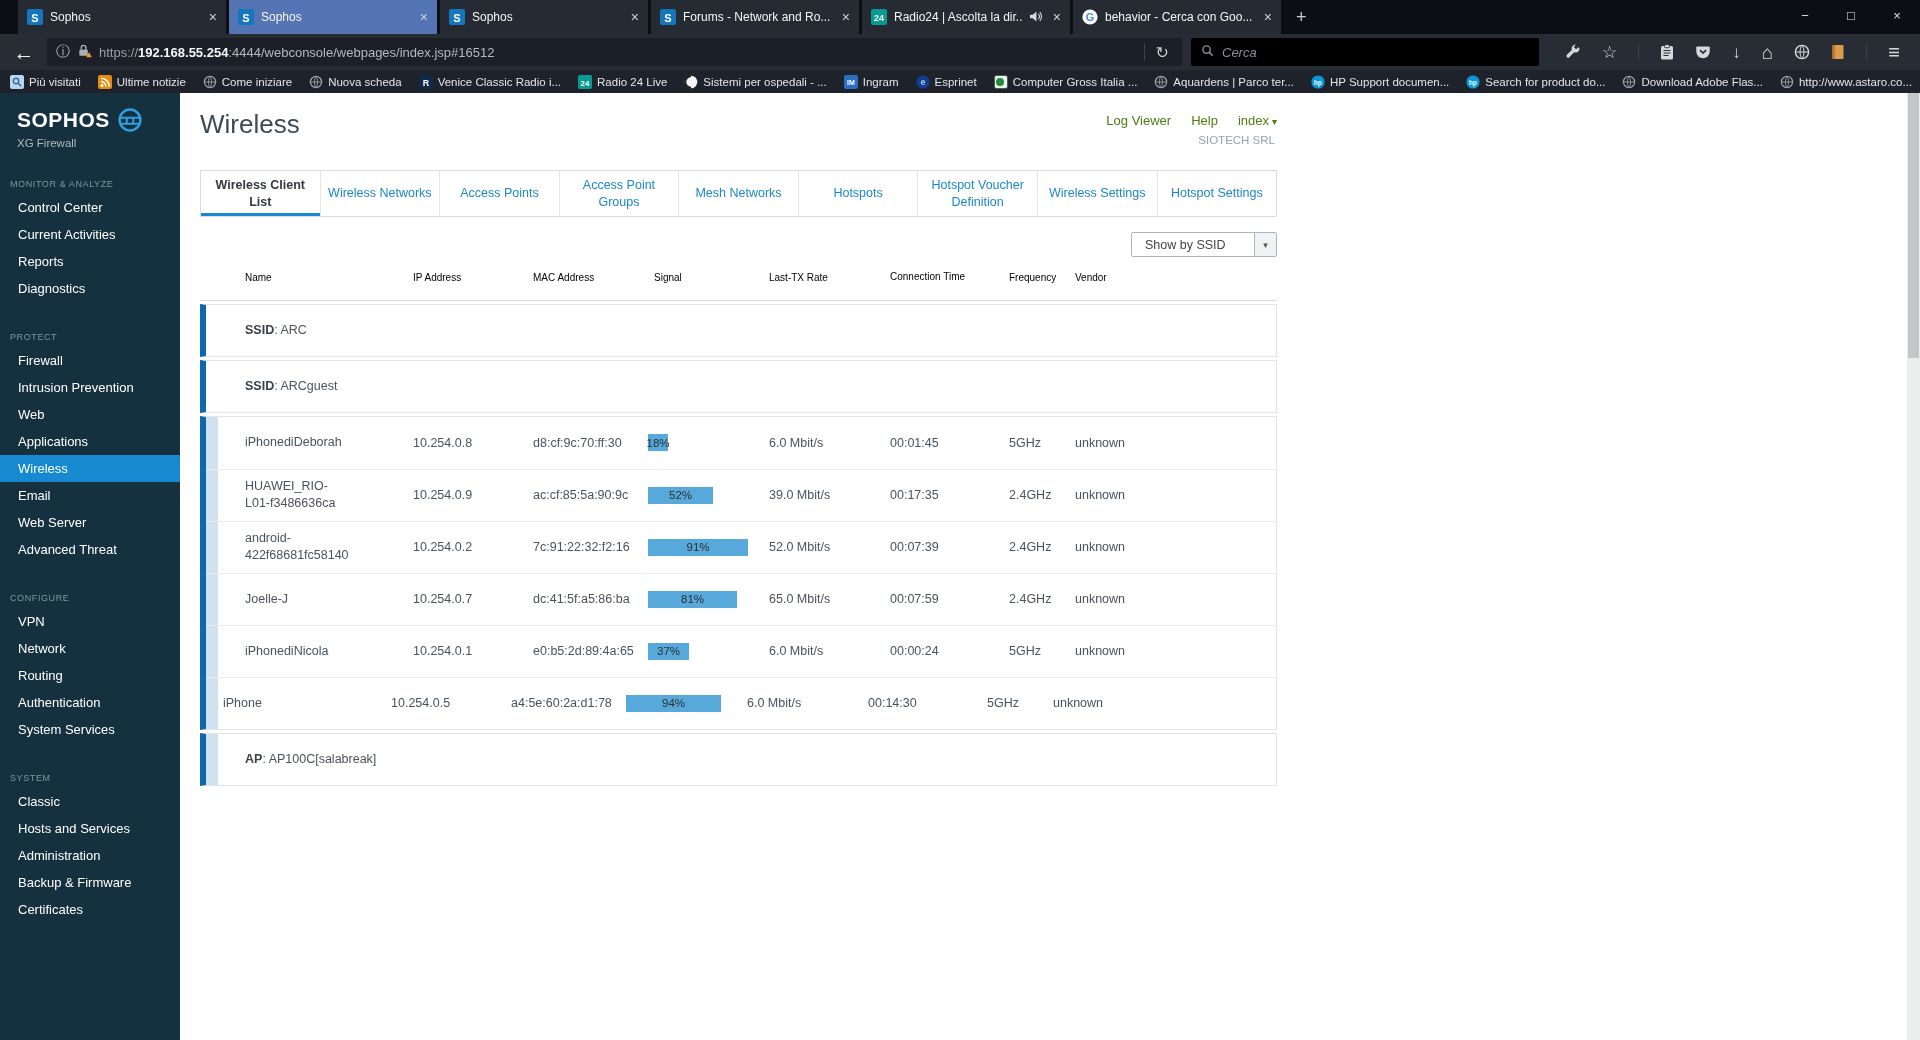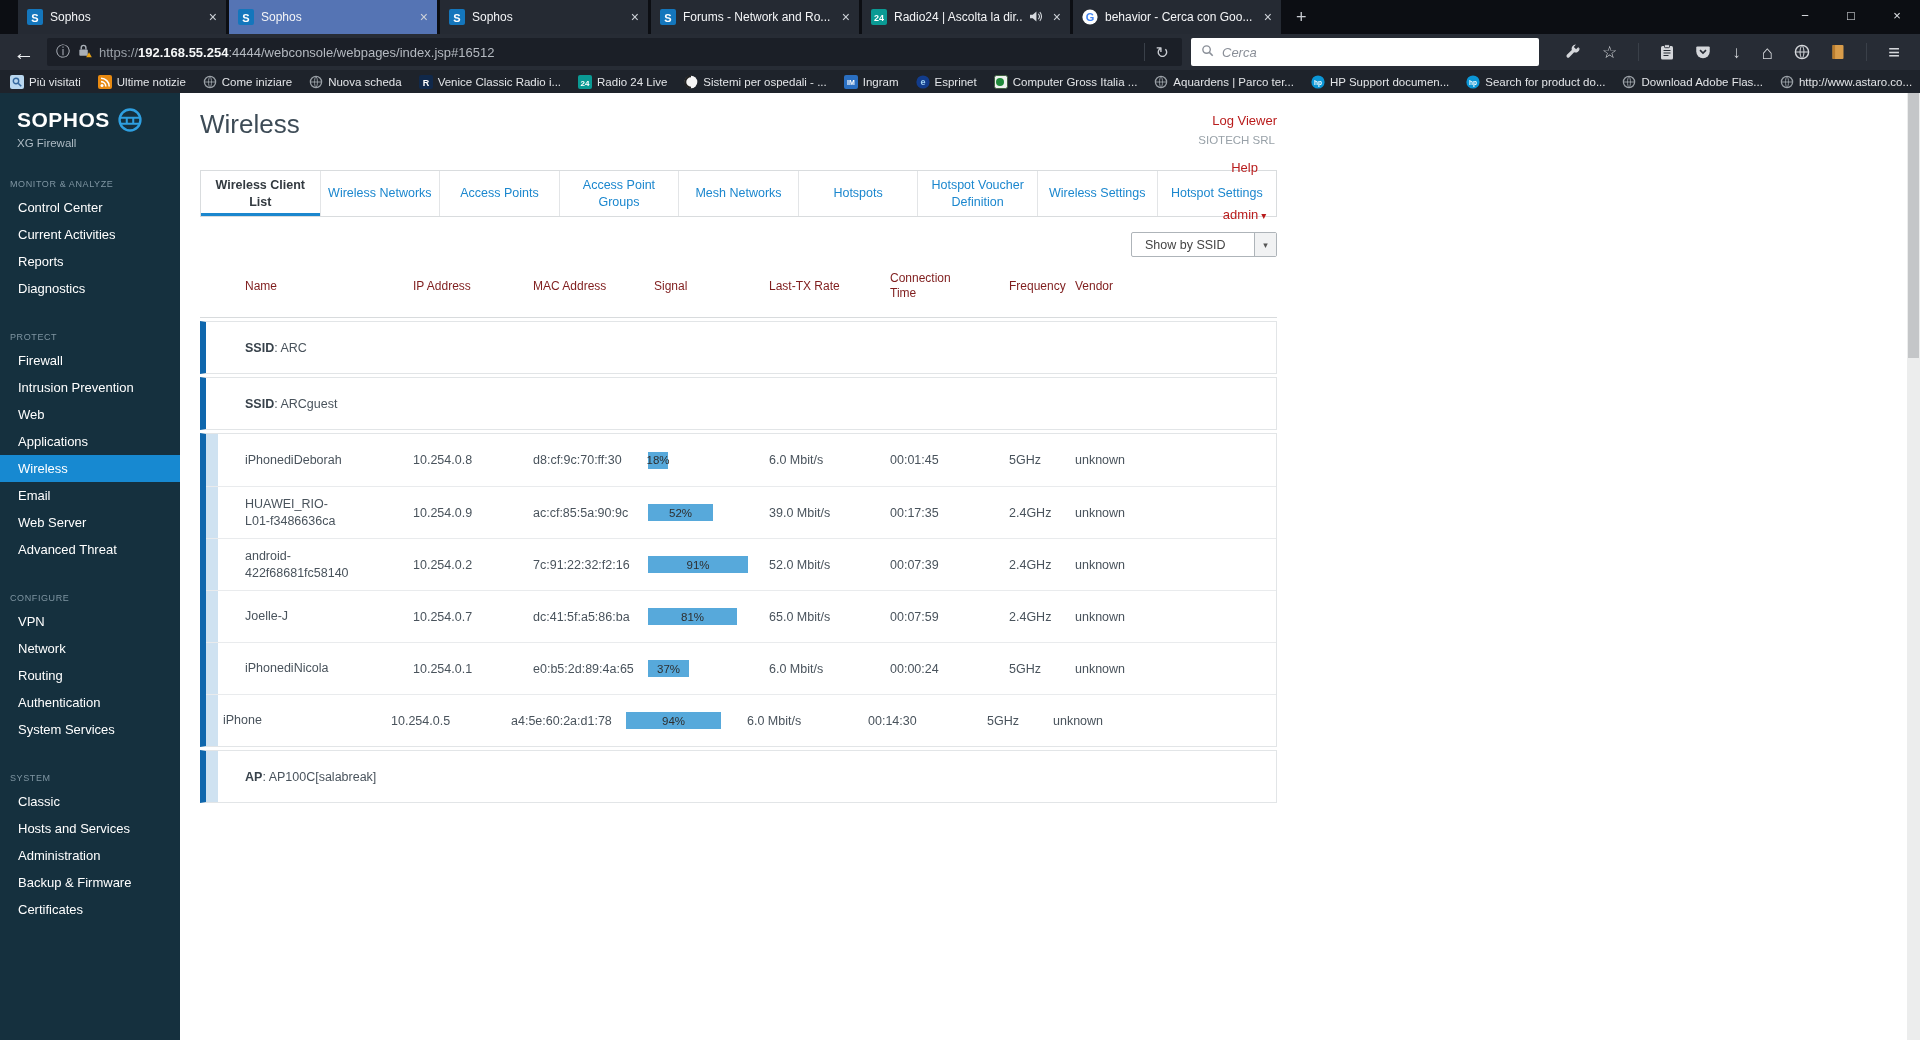--- a/index.html
+++ b/index.html
@@ -22,21 +22,21 @@
   .back-btn { color:#eceef1; font-size:21px; width:28px; text-align:center; line-height:1; }
   .urlbar { flex:0 0 1135px; height:28px; background:#1b1f27; border-radius:2px; display:flex; align-items:center; padding:0 9px; gap:7px; }
   .info-icon { color:#b9bec6; font-size:14px; }
   .url-text { font-size:13px; white-space:nowrap; }
   .url-proto { color:#9aa0a8; }
   .url-domain { color:#f5f6f7; font-weight:bold; }
   .url-rest { color:#b4b9c0; }
   .url-spacer { flex:1; }
   .vdiv { width:1px; height:18px; background:#3a4049; }
   .reload-icon { color:#c9ccd2; font-size:16px; padding:0 4px; }
-  .searchbar { flex:0 0 348px; height:28px; background:#ffffff; border-radius:2px; display:flex; align-items:center; padding:0 10px; gap:8px; }
+  .searchbar { flex:0 0 348px; height:28px; background:#000000; border-radius:2px; display:flex; align-items:center; padding:0 10px; gap:8px; }
   .search-ph { color:#8a8f98; font-style:italic; font-size:13px; }
   .tb-icons { margin-left:auto; display:flex; align-items:center; gap:21px; padding-right:10px; color:#d5d7db; }
   .tb-icons .gi { font-size:17px; line-height:1; }
   .tb-icons svg { display:block; }
 
   .bookmarksbar { height:23px; background:#1e232b; display:flex; align-items:center; padding:0 10px; gap:17px; overflow:hidden; }
   .bm { display:flex; align-items:center; gap:5px; white-space:nowrap; }
   .bm-label { font-size:11.5px; color:#e3e5e8;text-align:right; }
   .bm svg { width:14px; height:14px; display:block; }
 
@@ -46,36 +46,36 @@
   .logo-area { padding:15px 0 0 17px; display:flex; align-items:flex-start; gap:8px; }
   .logo-text { font-size:21px; font-weight:bold; letter-spacing:.5px; color:#fff; }
   .logo-sub { font-size:11.5px; color:#aebbc4; margin:1px 0 0 17px; }
   .nav-sec-title { margin:30px 0 5px 10px; font-size:9px; color:#7f95a2; letter-spacing:.6px; }
   .nav-item { padding:6px 0 6px 18px; font-size:13px; color:#fff; cursor:default; }
   .nav-item.selected { background:#1789d1; }
 
   .content { flex:1; background:#fff; position:relative; }
   .content-inner { width:1077px; margin-left:20px; position:relative; }
   .page-title { font-size:26px; color:#3d4b56; padding-top:16px; }
-  .header-links { position:absolute; top:20px; right:0; display:flex; gap:32px; font-size:13px; color:#b91c1c; align-items:center;flex-direction:column; }
+  .header-links { position:absolute; top:20px; right:0; display:flex; gap:20px; font-size:13px; color:#4d7c0f; align-items:center; }
   .admin-caret { font-size:10px; margin-left:3px; }
   .company { position:absolute; top:41px; right:2px; font-size:11.5px; color:#98a1a8; }
 
   .tabstrip { margin-top:30px; display:flex; border:1px solid #d9dcde; background:#fff; height:47px; }
   .ptab { flex:1; display:flex; align-items:center; justify-content:center; text-align:center; font-size:12.5px; color:#1b87ce; border-right:1px solid #e3e5e7; line-height:1.3; padding:0 6px; cursor:default; }
   .ptab:last-child { border-right:none; }
   .ptab.active { color:#333a40; font-weight:bold; box-shadow:inset 0 -3px 0 #1b87ce; }
 
   .filter-row { display:flex; justify-content:flex-end; margin-top:15px; }
   .select { width:146px; height:25px; border:1px solid #aeb4b9; background:#fff; display:flex; align-items:center; border-radius:2px; }
   .select-label { padding-left:13px; flex:1; font-size:12.5px; color:#444; }
   .select-arrow { width:22px; height:100%; border-left:1px solid #aeb4b9; background:#f1f2f3; display:flex; align-items:center; justify-content:center; color:#555; font-size:9px; }
 
   .tgrid { display:grid; grid-template-columns:168px 120px 121px 115px 121px 119px 66px 1fr; align-items:center; }
-  .thead { margin-top:14px; padding-left:45px; padding-bottom:16px; color:#7f1d1d; font-size:12px; border-bottom:1px solid #d8dbdd; }
+  .thead { margin-top:14px; padding-left:45px; padding-bottom:16px; color:#000000; font-size:10px; border-bottom:1px solid #d8dbdd; }
   .th-conn { width:82px; line-height:1.25; }
 
   .block { border:1px solid #e2e5e7; border-left:6px solid #0f67ad; background:#fff; margin-top:3px; position:relative; }
   .block.ap::before { content:''; position:absolute; left:0; top:0; bottom:0; width:12px; background:#cfe2f1; }
   .grow { padding-left:39px; min-height:51px; font-size:12.5px; color:#49535c; position:relative; }
   .grow + .grow { border-top:1px solid #e9ebed; }
   .group-row b { color:#38424b; }
   .cell-name { max-width:105px; overflow-wrap:break-word; line-height:1.35; }
   .sigbar { height:17px; background:#57a9db; display:flex; align-items:center; justify-content:center; font-size:11.5px; color:#2e2e2e; white-space:nowrap; margin-left:-6px; }
 
@@ -401,21 +401,21 @@
         <div class="nav-item">Certificates</div>
       </div>
   </div>
 
   <div class="content">
     <div class="content-inner">
       <div class="page-title">Wireless</div>
       <div class="header-links">
         <span>Log Viewer</span>
         <span>Help</span>
-        <span><span>admin</span><span class="admin-caret">▾</span></span>
+        <span><span>index</span><span class="admin-caret">▾</span></span>
       </div>
       <div class="company">SIOTECH SRL</div>
 
       <div class="tabstrip" id="tabstrip">
           <div class="ptab active">Wireless Client List</div>
           <div class="ptab">Wireless Networks</div>
           <div class="ptab">Access Points</div>
           <div class="ptab">Access Point Groups</div>
           <div class="ptab">Mesh Networks</div>
           <div class="ptab">Hotspots</div>

